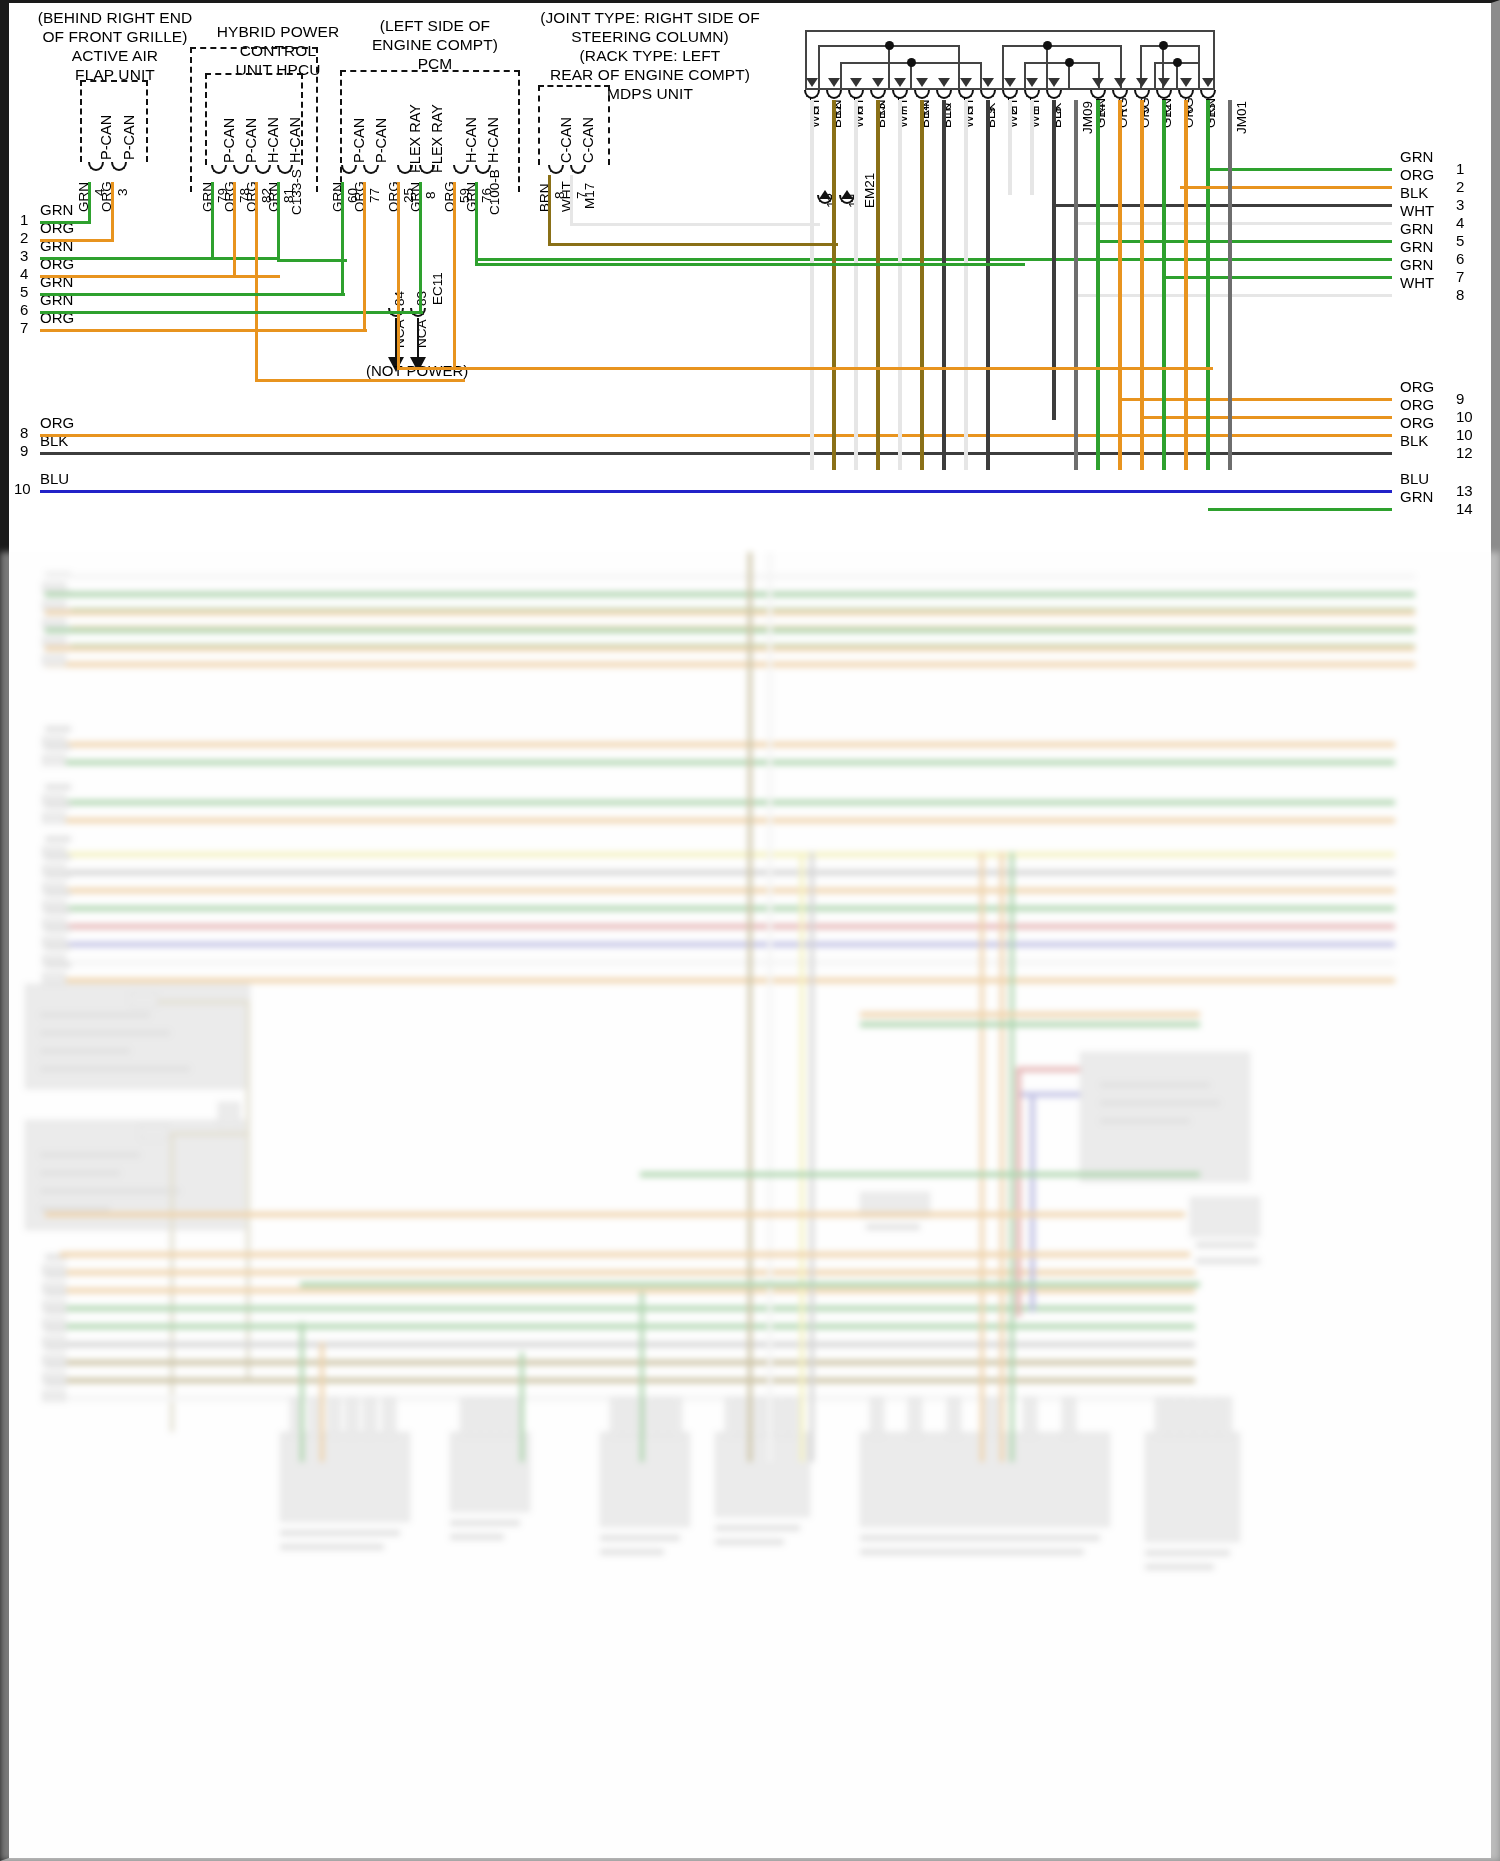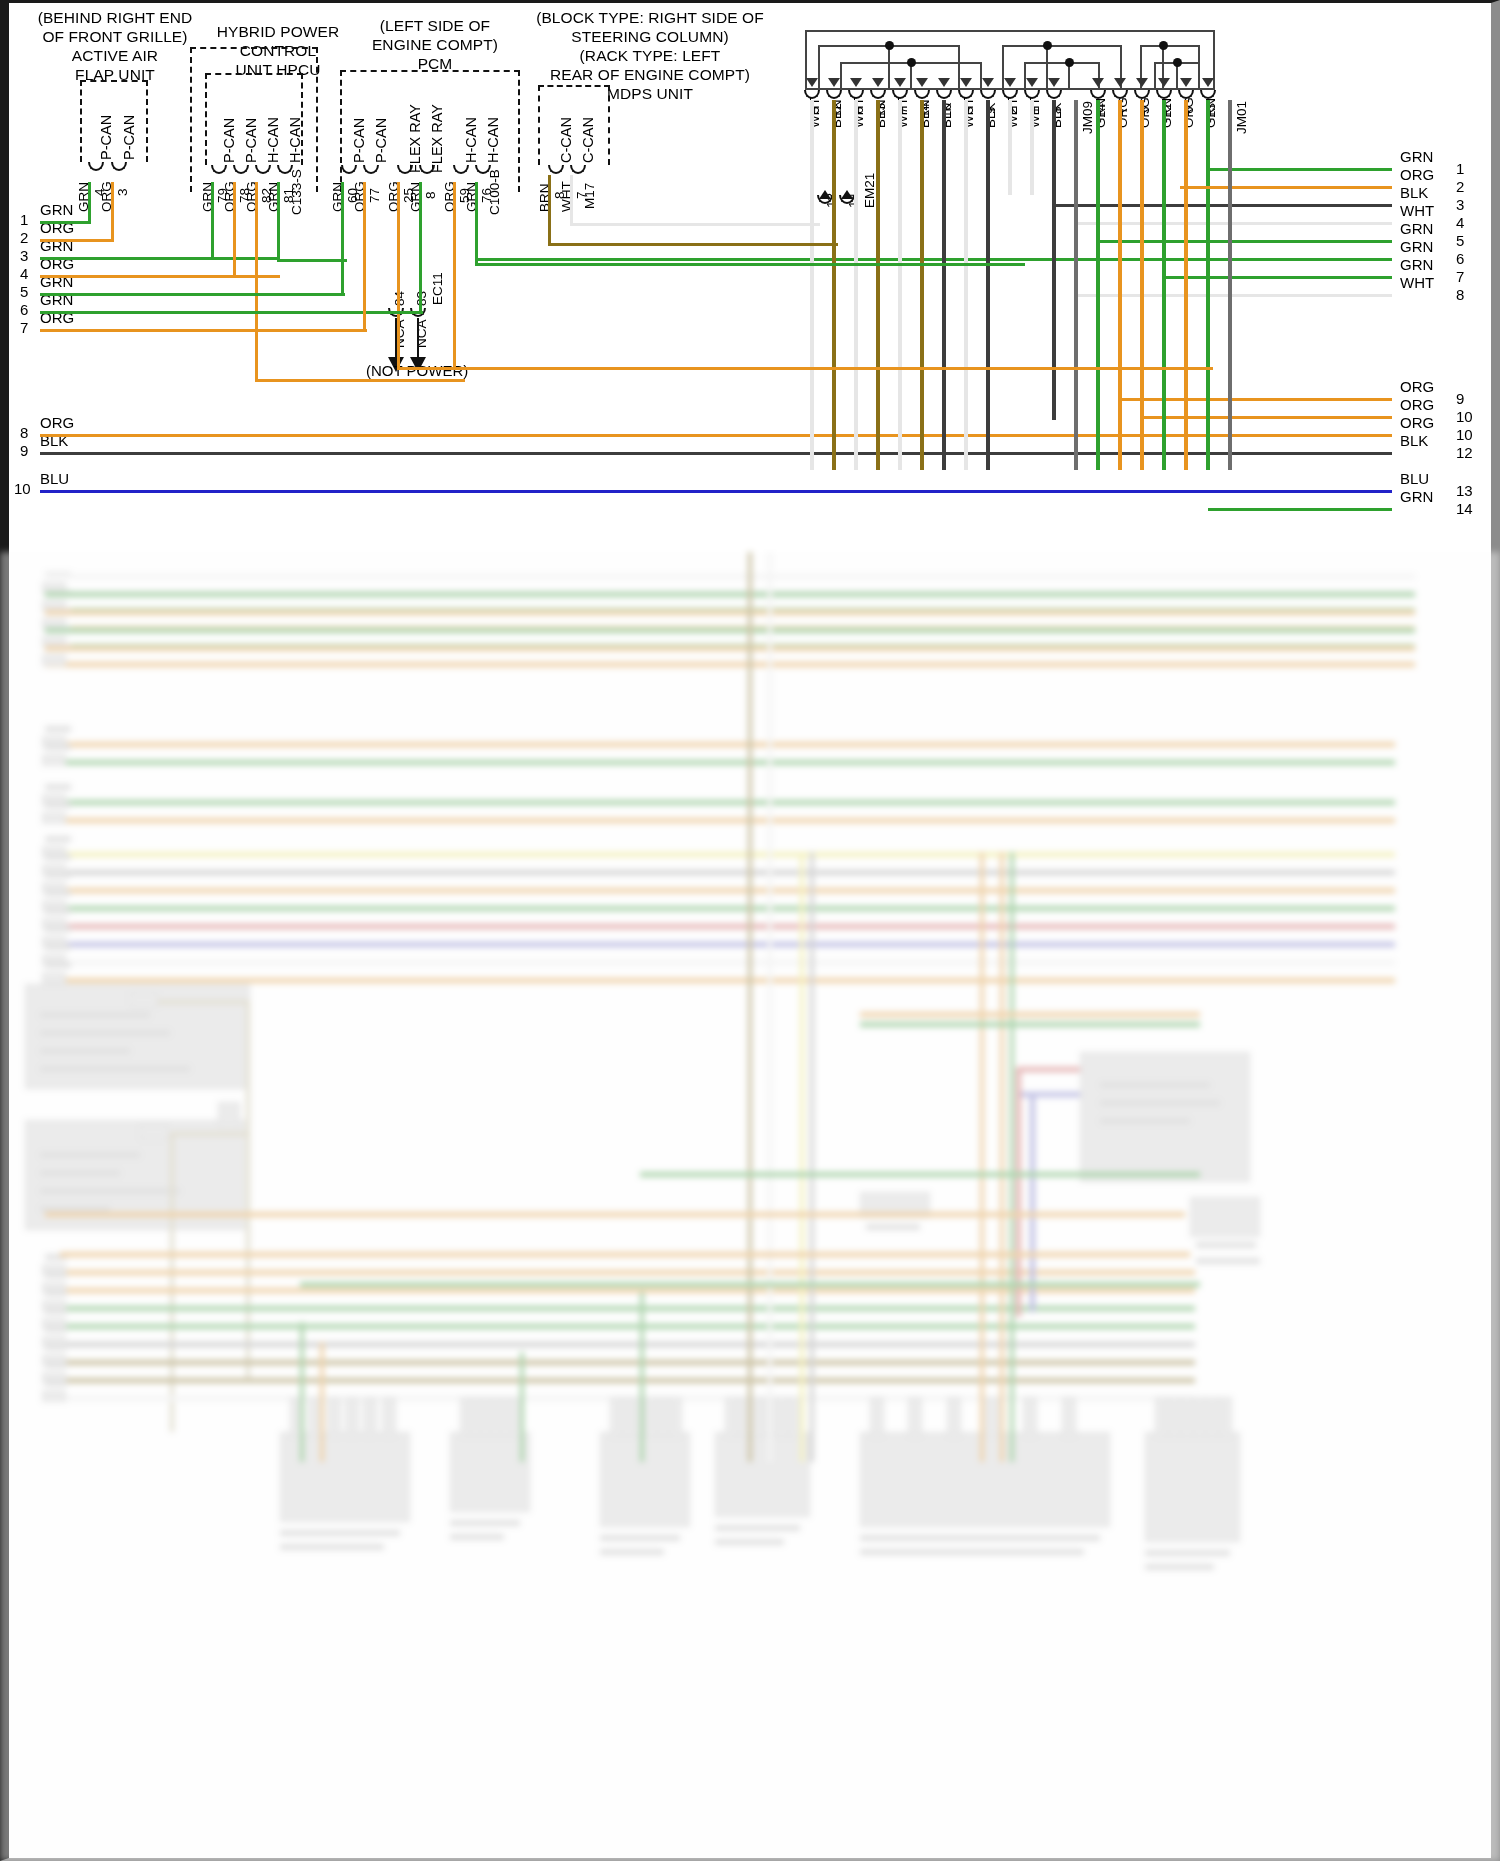--- a/index.html
+++ b/index.html
@@ -72,21 +72,21 @@
 FLAP UNIT</div>
 
     <div class="ttl" style="left:188px;top:22px;width:180px;" id="t1">HYBRID POWER
 CONTROL
 UNIT HPCU</div>
 
     <div class="ttl" style="left:340px;top:16px;width:190px;" id="t2">(LEFT SIDE OF
 ENGINE COMPT)
 PCM</div>
 
-    <div class="ttl" style="left:500px;top:8px;width:300px;" id="t3">(BLOCK TYPE: RIGHT SIDE OF
+    <div class="ttl" style="left:500px;top:8px;width:300px;" id="t3">(JOINT TYPE: RIGHT SIDE OF
 STEERING COLUMN)
 (RACK TYPE: LEFT
 REAR OF ENGINE COMPT)
 MDPS UNIT</div>
 
 
     <div class="dbox" style="left:80px;top:80px;width:68px;height:82px;border-bottom:none;"></div>
     <div class="vt" style="left:98px;top:160px;">P-CAN</div>
     <div class="vt" style="left:121px;top:160px;">P-CAN</div>
     <div class="cup" style="left:88px;top:162px;"></div>

